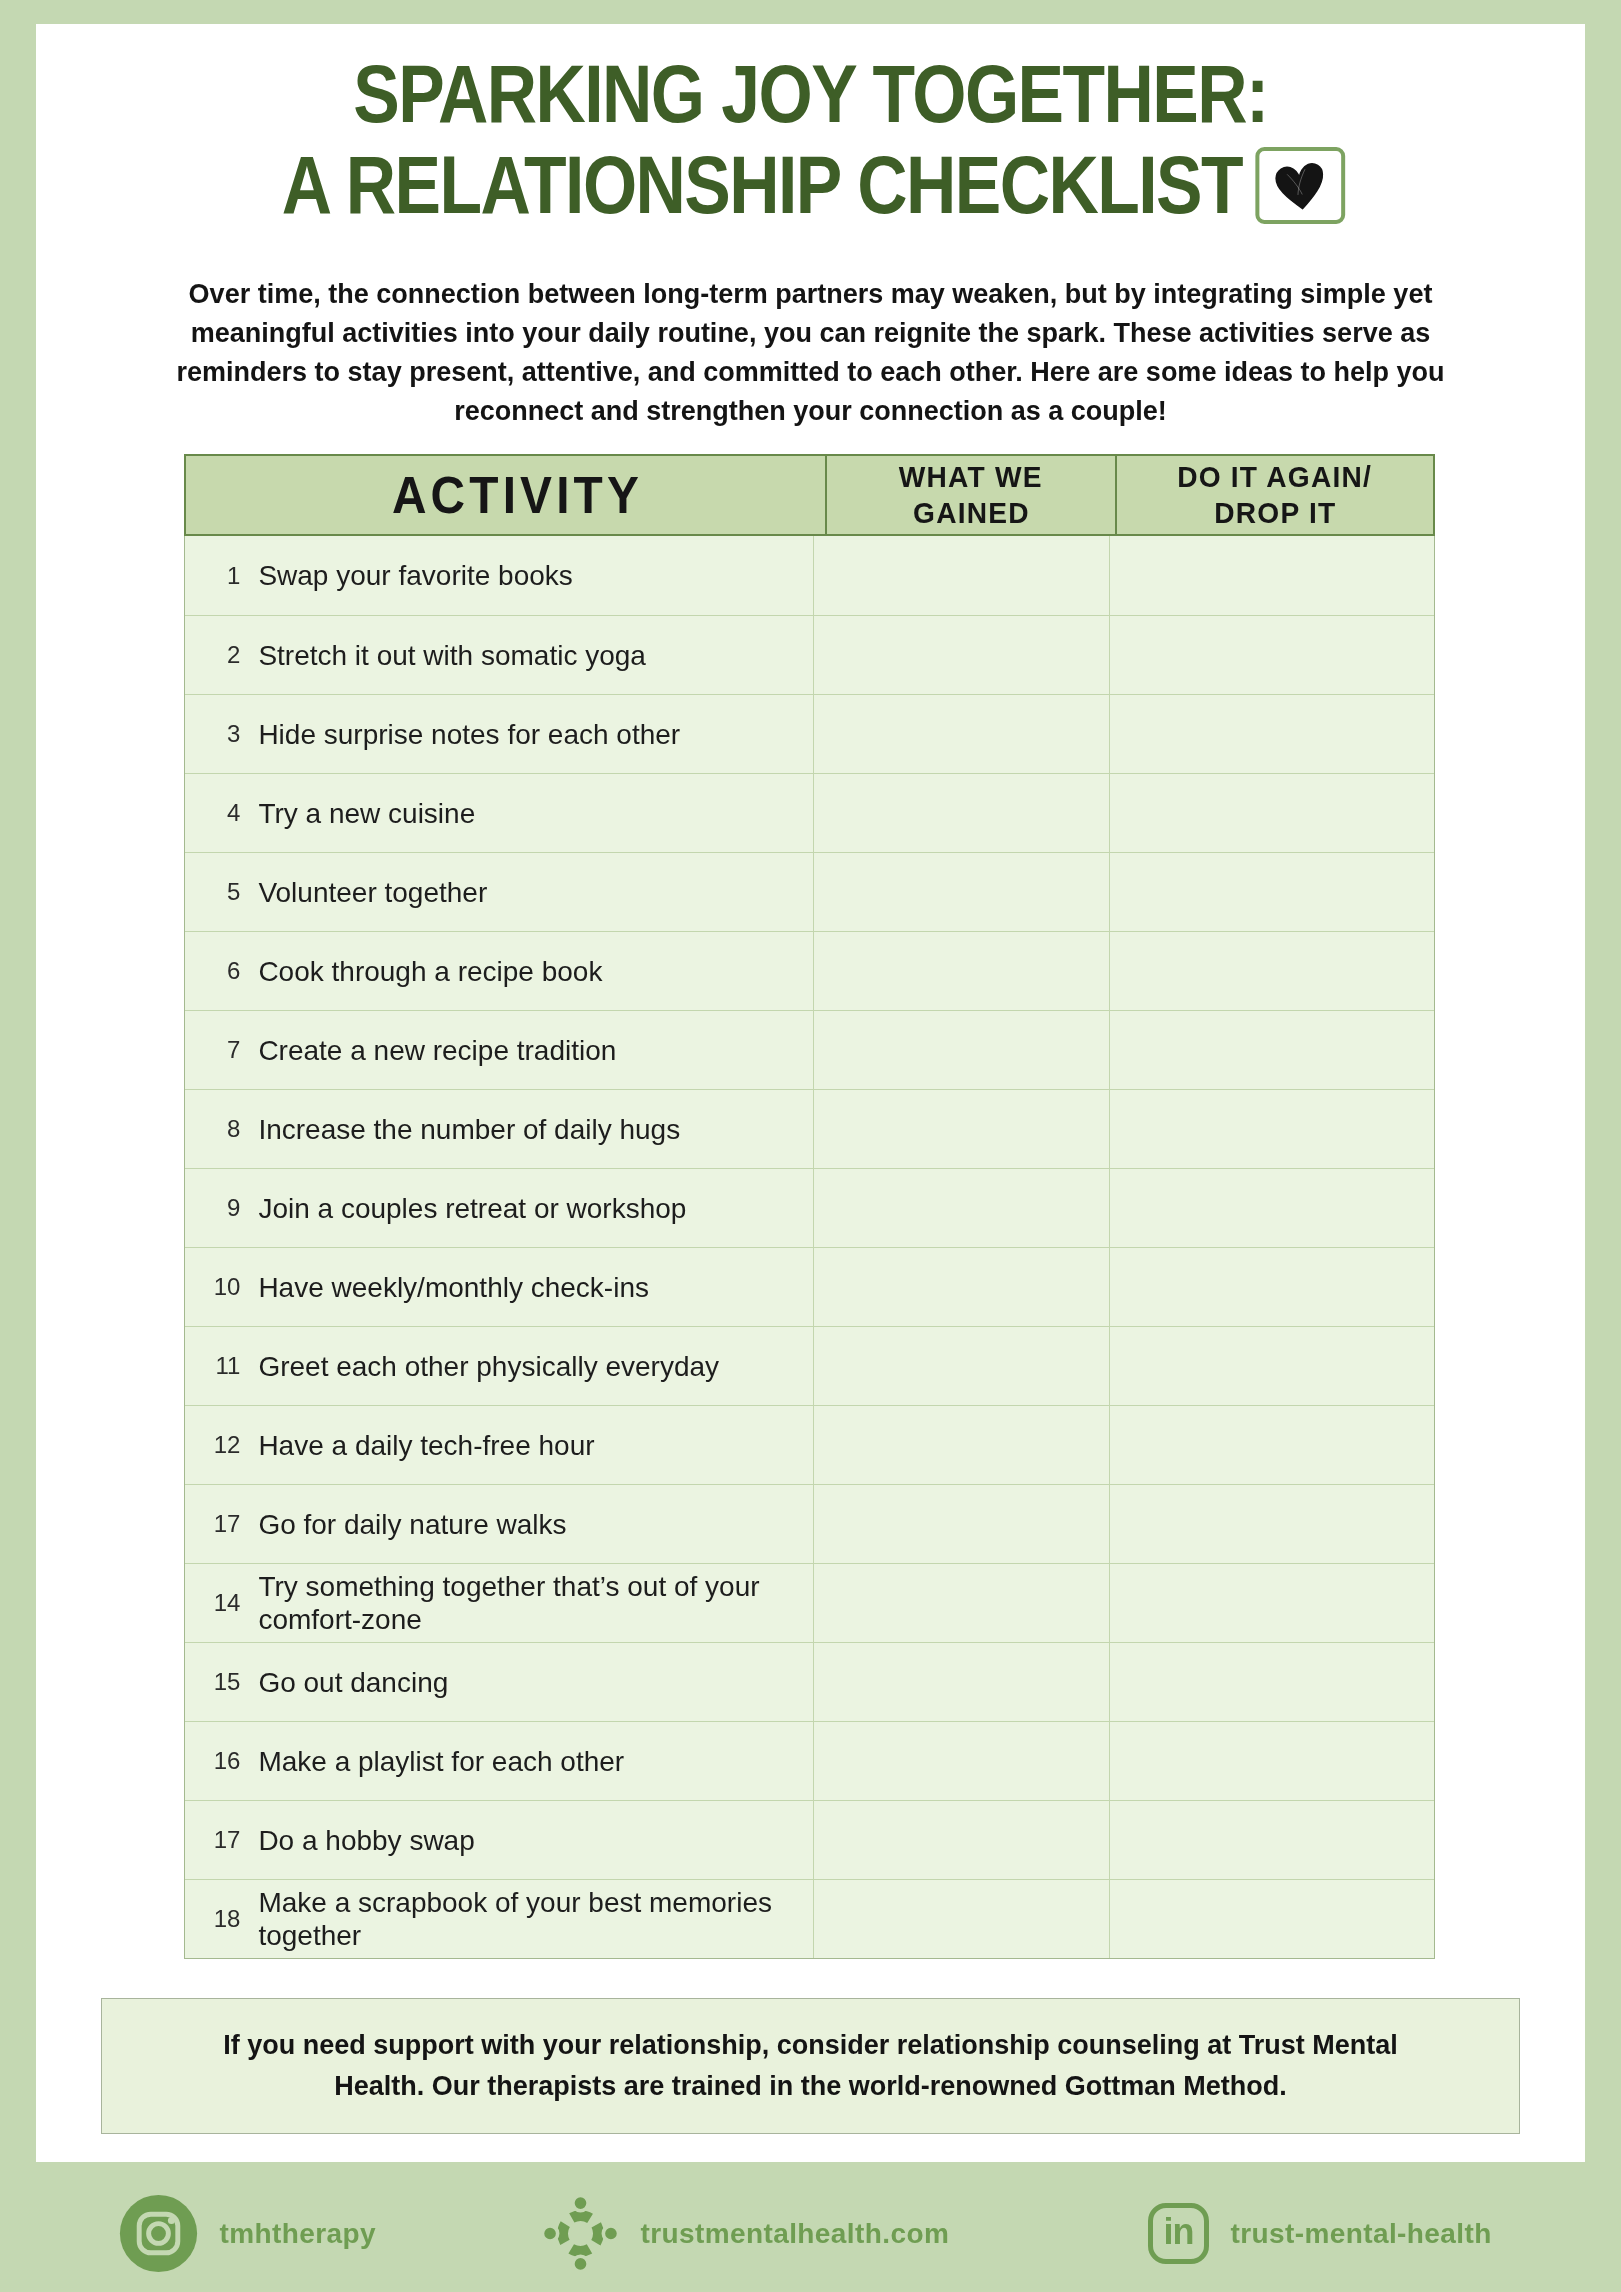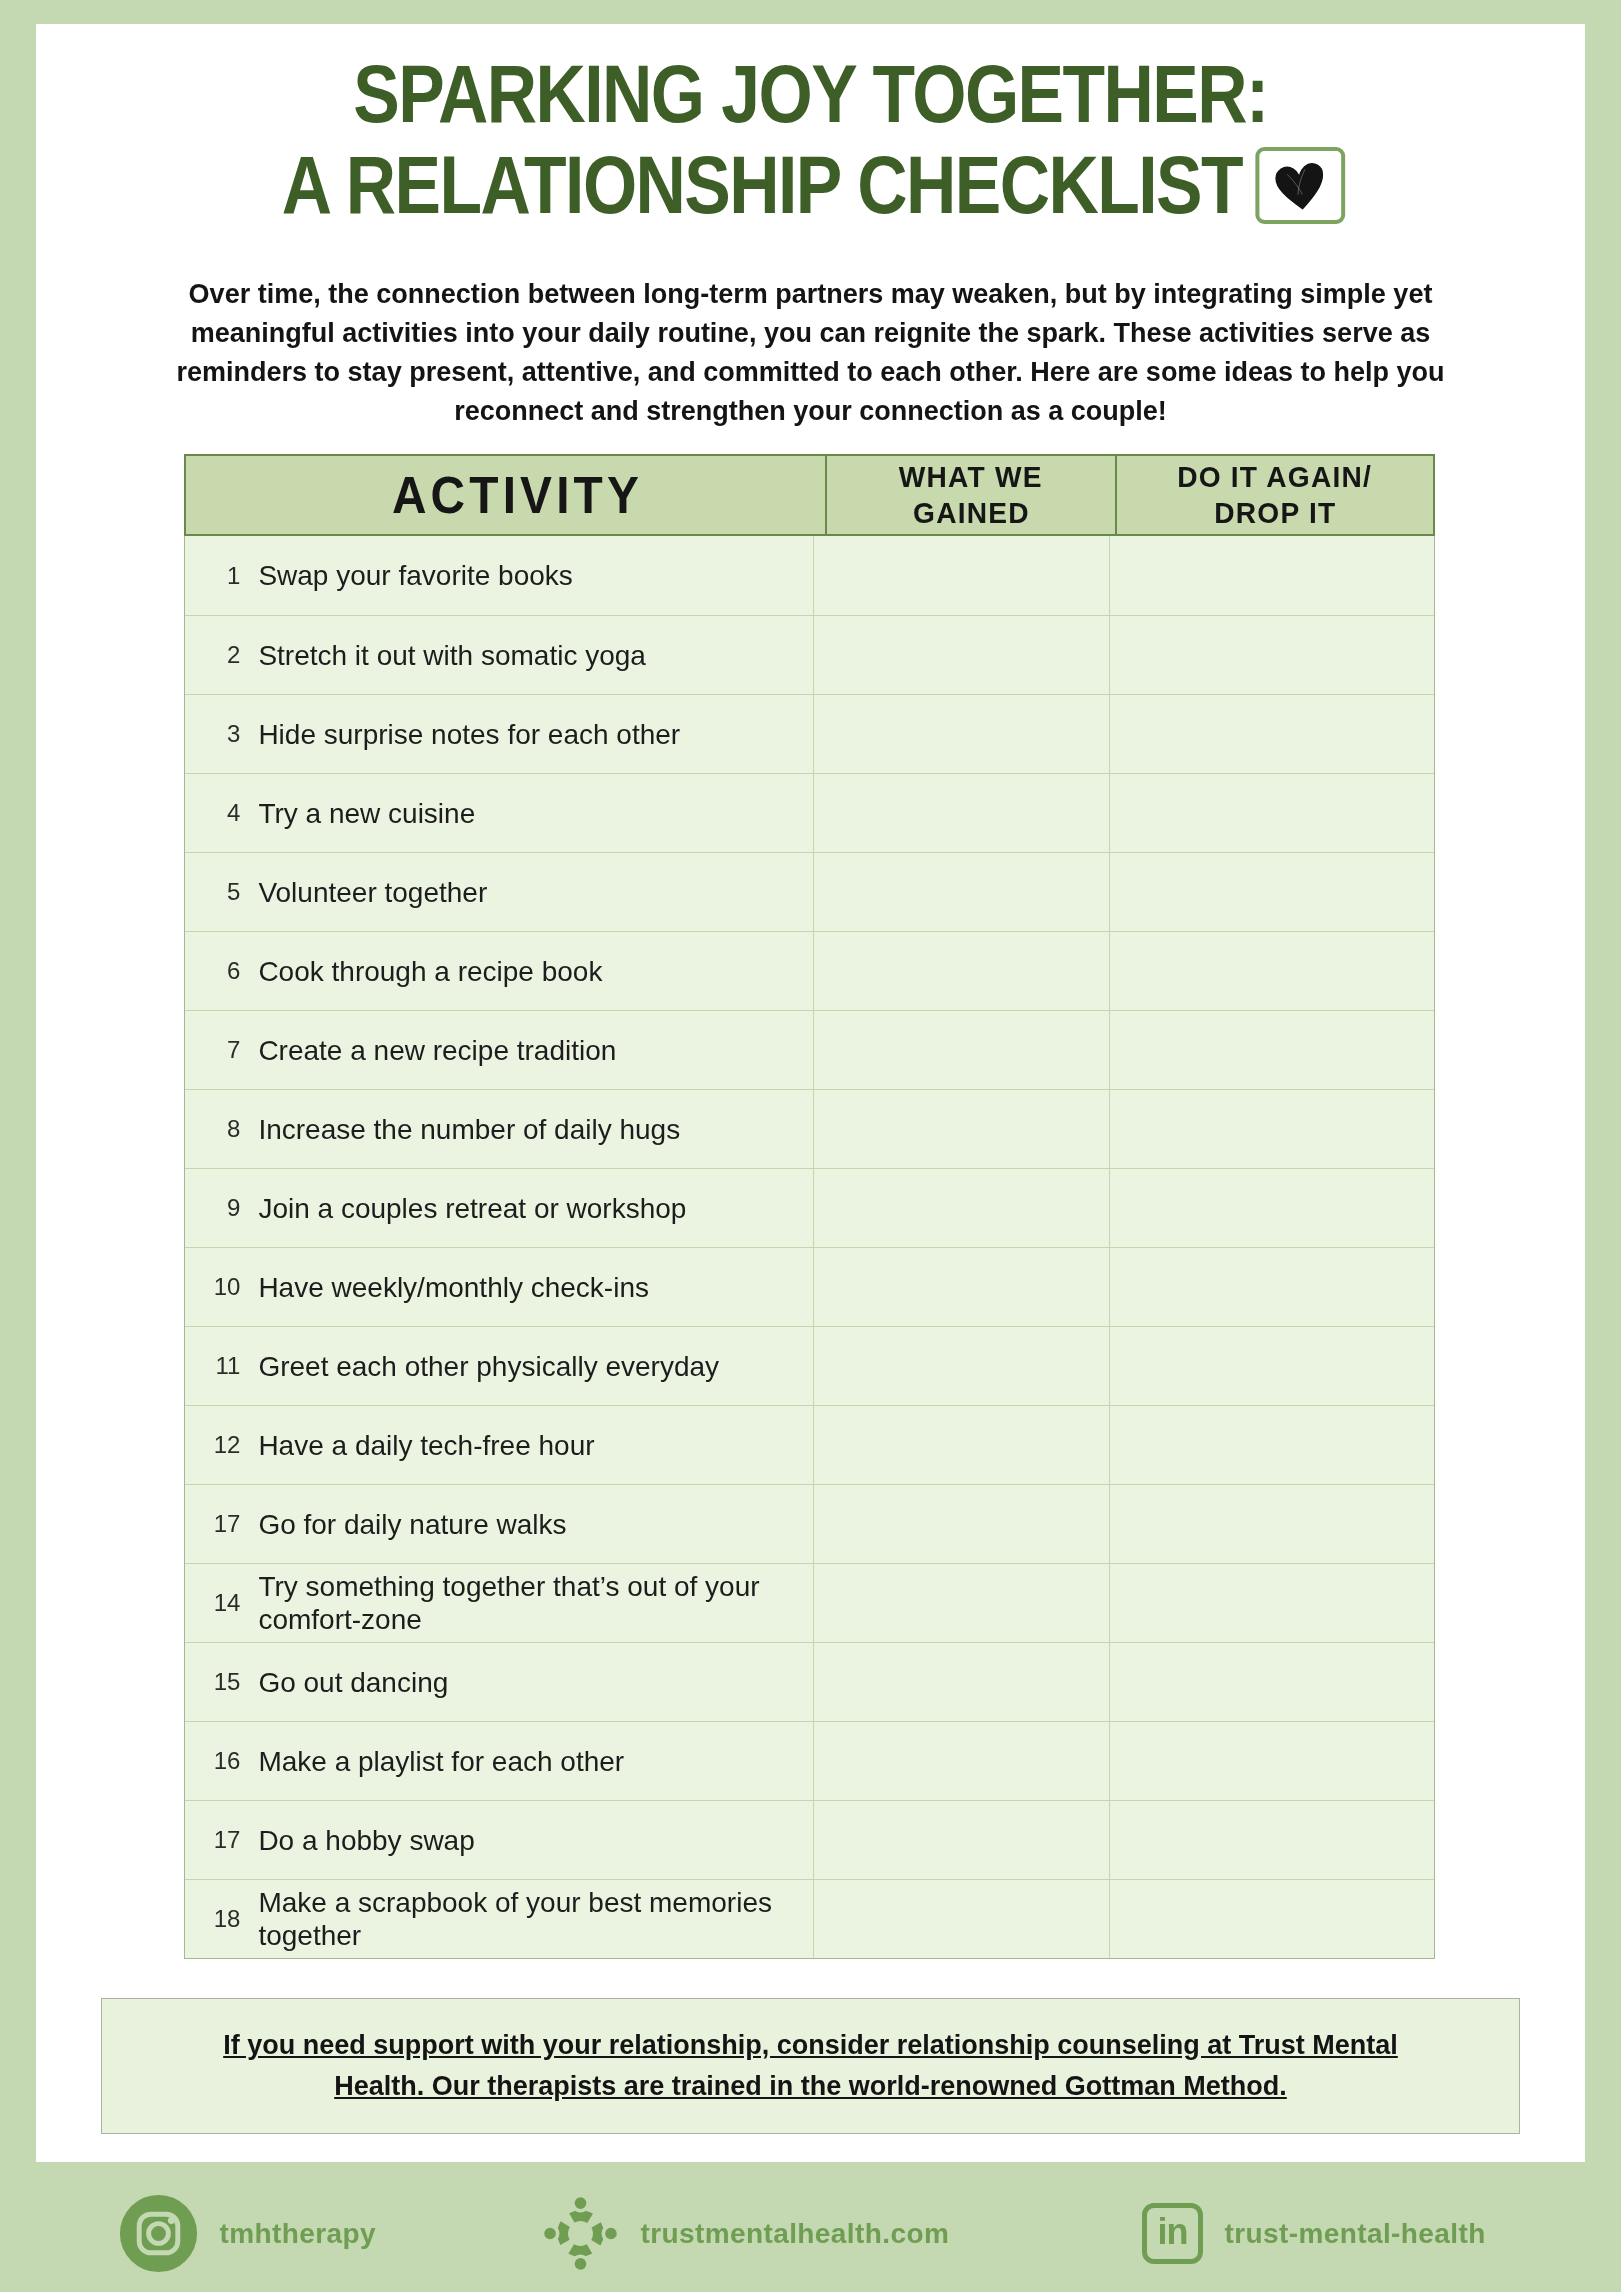--- a/index.html
+++ b/index.html
@@ -35,31 +35,31 @@
   .td { display: flex; align-items: center; }
   .td + .td { border-left: 1.8px solid #c3d6ae; }
   .td-activity { padding-left: 5.4px; }
   .num { width: 50px; text-align: right; margin-right: 18px; font-size: 24px; color: #2b2b2b; flex: none; }
   .act { font-size: 28px; color: #1d1d1d; line-height: 33px; padding-right: 12.5px; }
 
   
   .note { position: absolute; left: 65px; top: 1974px; width: 1419px; height: 136px;
           background: #e9f2dc; border: 1.8px solid #a8b49c; display: flex; flex-direction: column;
           justify-content: center; text-align: center; font-weight: bold; font-size: 27px;
-          line-height: 41px; color: #141414; text-decoration: underline; }
+          line-height: 41px; color: #141414; }
 
   
   .footer { position: absolute; left: 0; top: 2174px; width: 1621px; height: 119px; }
   .fgroup { position: absolute; top: 0; height: 119px; display: flex; align-items: center; gap: 21.5px; }
   .fg-instagram { left: 119px; }
   .fg-site { left: 542px; }
   .fg-linkedin { left: 1142px; }
   .flabel { font-size: 28px; font-weight: bold; color: #6f9d52; letter-spacing: 0.4px; white-space: nowrap; }
-  .li-box { width: 61px; height: 61px; border: 5.4px solid #6f9d52; border-radius: 12px;
-            display: flex; align-items: center; justify-content: center; }
+  .li-box { width: 61px; height: 61px; border: 5.4px solid #6f9d52; border-radius: 18px;
+            display: flex; align-items: center; justify-content: center; margin-left: 6px; }
   .li-box span { font-size: 36px; font-weight: bold; color: #6f9d52; letter-spacing: -0.9px;
                  position: relative; top: -1.8px; }
 </style>
 </head>
 <body>
 
 <div class="canvas">
   <div class="page">
 
     <div class="title-block">

